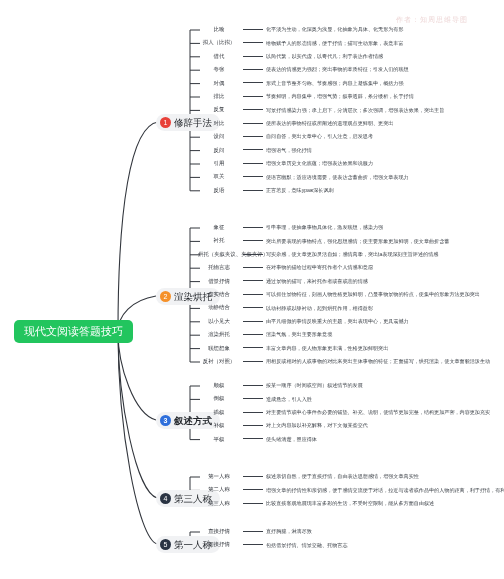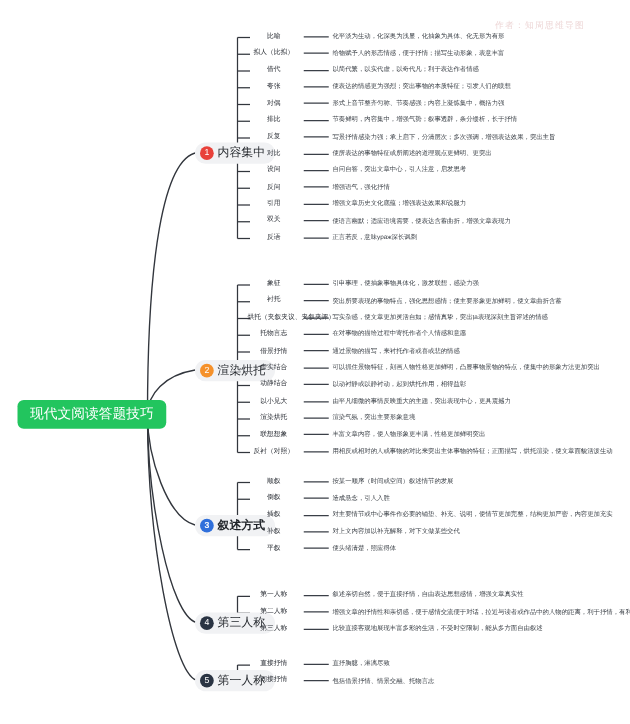--- a/index.html
+++ b/index.html
@@ -132,21 +132,21 @@
       <path d="M 190 545.4 H 200" fill="none" stroke="#32363d" stroke-width="1"></path>
     </svg>
 
   <div class="root">
     <span>现代文阅读答题技巧</span>
   </div>
 
   <div id="branches">
       <div class="branch" style="left: 156px; top: 114px;">
         <span class="bnum" style="background: rgb(232, 65, 58);">1</span>
-        <span class="blabel">内容集中</span>
+        <span class="blabel">修辞手法</span>
       </div>
       <div class="leaf" style="left: 198px; top: 26px;">
         <span class="lname">比喻</span>
         <span class="ldash"></span>
         <span class="ldesc">
           <div>化平淡为生动，化深奥为浅显，化抽象为具体、化无形为有形</div>
         </span>
       </div>
       <div class="leaf" style="left: 198px; top: 39.4px;">
         <span class="lname">拟人（比拟）</span>

